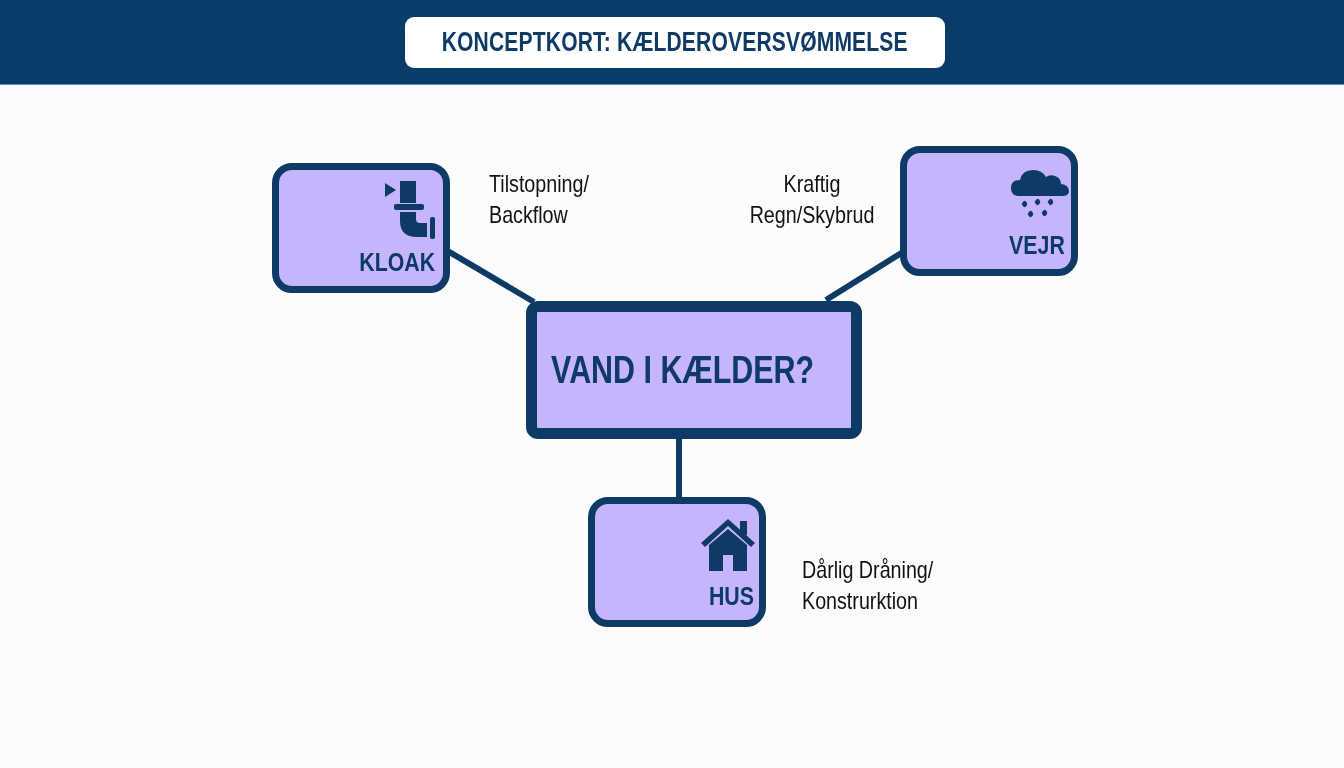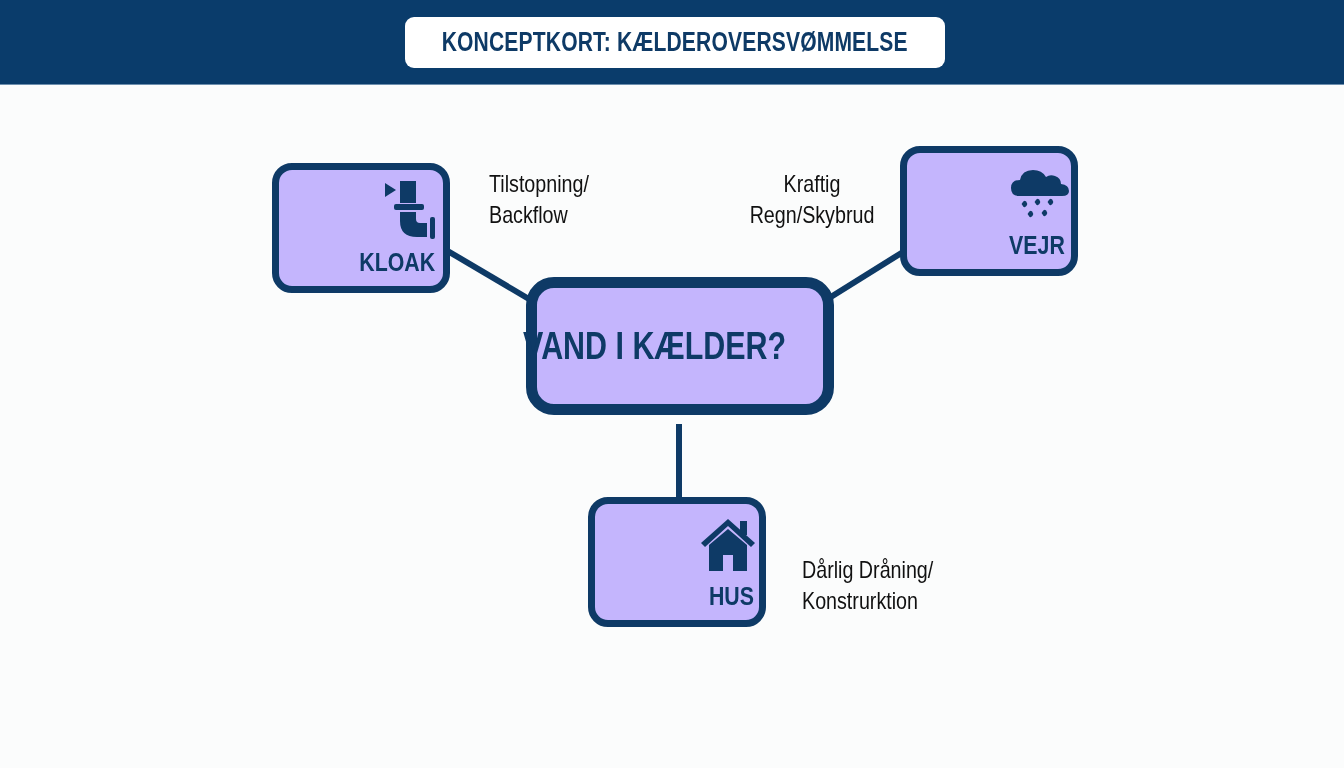--- a/index.html
+++ b/index.html
@@ -32,22 +32,22 @@
       display: flex; flex-direction: column; align-items: flex-end; justify-content: center;
     }
     .node-small { width: 178px; height: 130px; }
     .node-label {
       font-family: "Liberation Sans", sans-serif; font-weight: bold;
       font-size: 26px; color: #0e3a66; transform: scaleX(0.82);
       white-space: nowrap; margin-top: 6px;
     }
     .node-icon { width: 62px; height: 62px; display: block; }
     .node-center {
-      left: 526px; top: 277px; width: 308px; height: 138px;
-      border-width: 11px; border-radius: 28px;
+      left: 526px; top: 301px; width: 336px; height: 138px;
+      border-width: 11px; border-radius: 12px;
     }
     .center-label {
       font-family: "Liberation Sans", sans-serif; font-weight: bold;
       font-size: 39px; color: #0e3a66; transform: scaleX(0.78);
       white-space: nowrap;
     }
     .caption {
       position: absolute; font-family: "Liberation Sans", sans-serif;
       font-size: 24px; line-height: 31px; color: #111;
       transform: scaleX(0.82); transform-origin: left top;

